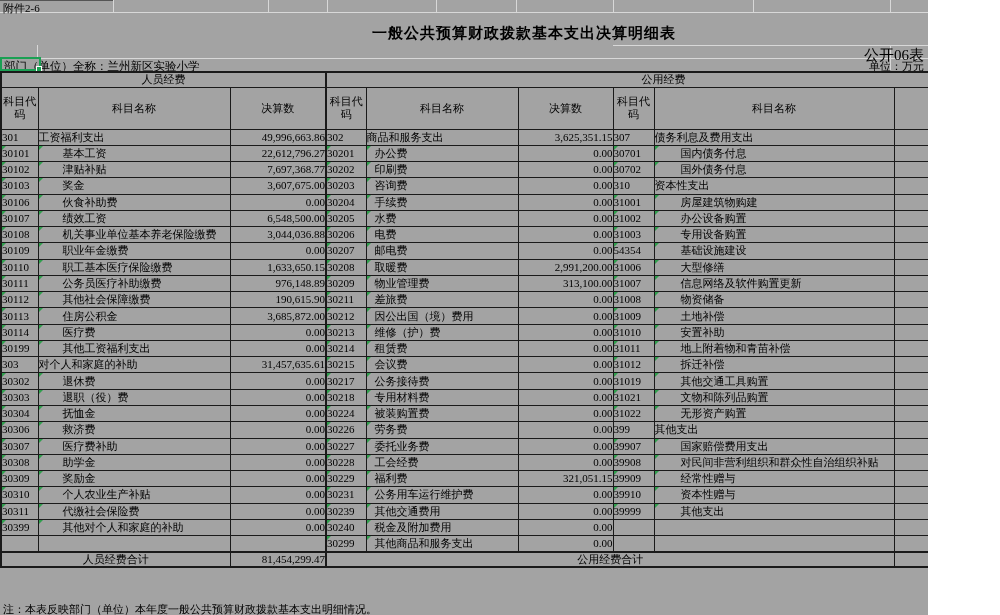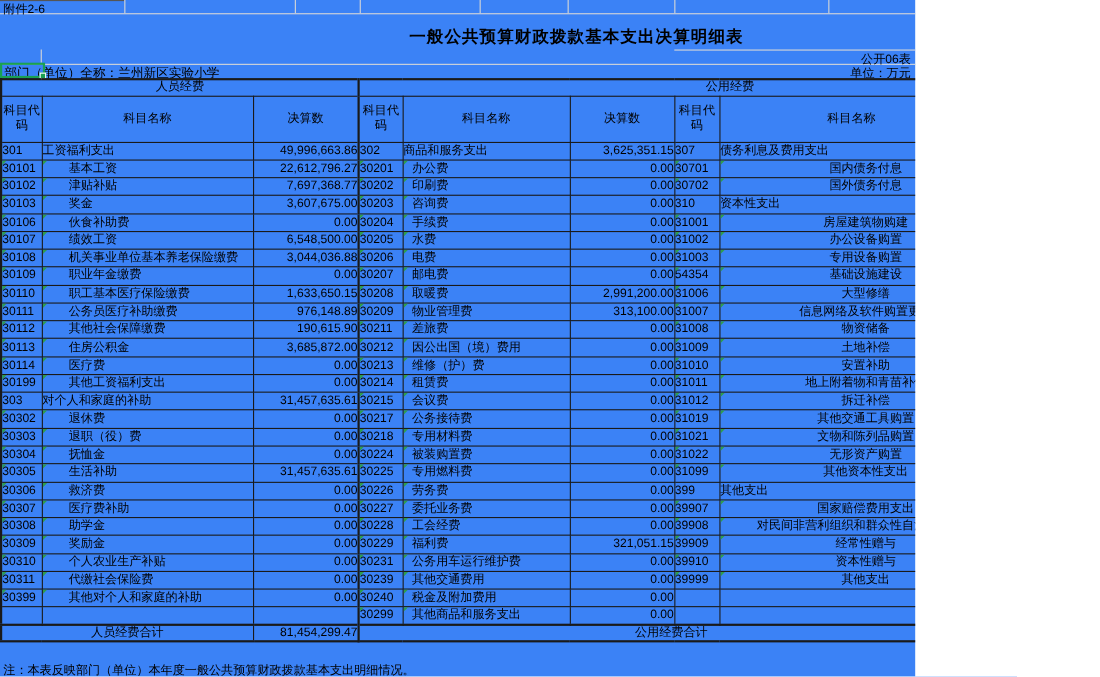--- a/index.html
+++ b/index.html
@@ -3,30 +3,30 @@
 <meta charset="utf-8">
 <style>
   :root{
     --bd:#1a1a1a;
     --grid:#d8d8d8;
     --sel:#1aa053;
     --tri:#2f9e4c;
   }
   html,body{margin:0;padding:0;background:#fff;}
   .stage{
-    position:relative;width:832px;height:615px;background:#3b82f6;overflow:hidden;
-    font-family:Liberation Sans, sans-serif;color:#000;
+    position:relative;width:928px;height:615px;background:#a3a3a3;overflow:hidden;
+    font-family:Liberation Serif, serif;color:#000;
   }
   
   .gl{position:absolute;background:var(--grid);}
   .topedge{position:absolute;left:0;top:0;width:113px;height:1px;background:#555;}
   .attachment{position:absolute;left:3px;top:1px;font-size:11px;white-space:nowrap;}
   .title{position:absolute;left:0;top:24px;width:1000px;text-align:center;
          font-size:15px;font-weight:bold;letter-spacing:1px;white-space:nowrap;margin-left:24px;}
-  .sheetcode{position:absolute;right:4px;top:46px;font-size:11px;white-space:nowrap;}
+  .sheetcode{position:absolute;right:4px;top:46px;font-size:15px;white-space:nowrap;}
   .dept{position:absolute;left:4px;top:59px;font-size:11.5px;white-space:nowrap;}
   .unit{position:absolute;right:4px;top:59px;font-size:11px;white-space:nowrap;}
   .selbox{position:absolute;left:0;top:57px;width:41px;height:14px;
           border:2px solid var(--sel);box-sizing:border-box;pointer-events:none;}
   .selbox .handle{position:absolute;right:-3px;bottom:-3px;width:4px;height:4px;
           background:var(--sel);border:1px solid #fff;}
   .note{position:absolute;left:3px;top:602px;font-size:11px;white-space:nowrap;}
 
   
   table.main{
@@ -41,21 +41,21 @@
   table.main{border:2px solid var(--bd);}
   .ge{border-right:2px solid var(--bd) !important;}
   tr.grp th{height:15px;text-align:center;}
   tr.cols th{height:42px;text-align:center;white-space:normal;line-height:13px;padding:0 1px;}
   tbody.rows tr{height:16.28px;}
   td.code{padding-left:2px;text-align:left;}
   td.name{padding-left:3px;text-align:left;}
   td.val{text-align:right;padding-right:4px;}
   td.g0.ind{padding-left:24px;}
   td.g1.ind{padding-left:8px;}
-  td.g2.ind{padding-left:26px;text-align:center;}
+  td.g2.ind{padding-left:26px;}
   td.tri{position:relative;}
   td.tri::before{
     content:"";position:absolute;left:0;top:0;width:0;height:0;
     border-top:4px solid var(--tri);border-right:4px solid transparent;
   }
   tr.totals td{height:13px;border-top:2px solid var(--bd);border-bottom:2px solid var(--bd);}
   td.tlabel{text-align:center;}
 </style>
 </head>
 <body>
@@ -311,31 +311,20 @@
           <td class="name g0 tri ind">抚恤金</td>
           <td class="val g0 ge">0.00</td>
           <td class="code g1 tri">30224</td>
           <td class="name g1 tri ind">被装购置费</td>
           <td class="val g1">0.00</td>
           <td class="code g2 tri">31022</td>
           <td class="name g2 tri ind">无形资产购置</td>
           <td class="val g2"></td>
         </tr>
         <tr>
-          <td class="code g0 tri">30305</td>
-          <td class="name g0 tri ind">生活补助</td>
-          <td class="val g0 ge">31,457,635.61</td>
-          <td class="code g1 tri">30225</td>
-          <td class="name g1 tri ind">专用燃料费</td>
-          <td class="val g1">0.00</td>
-          <td class="code g2 tri">31099</td>
-          <td class="name g2 tri ind">其他资本性支出</td>
-          <td class="val g2"></td>
-        </tr>
-        <tr>
           <td class="code g0 tri">30306</td>
           <td class="name g0 tri ind">救济费</td>
           <td class="val g0 ge">0.00</td>
           <td class="code g1 tri">30226</td>
           <td class="name g1 tri ind">劳务费</td>
           <td class="val g1">0.00</td>
           <td class="code g2">399</td>
           <td class="name g2">其他支出</td>
           <td class="val g2"></td>
         </tr>

